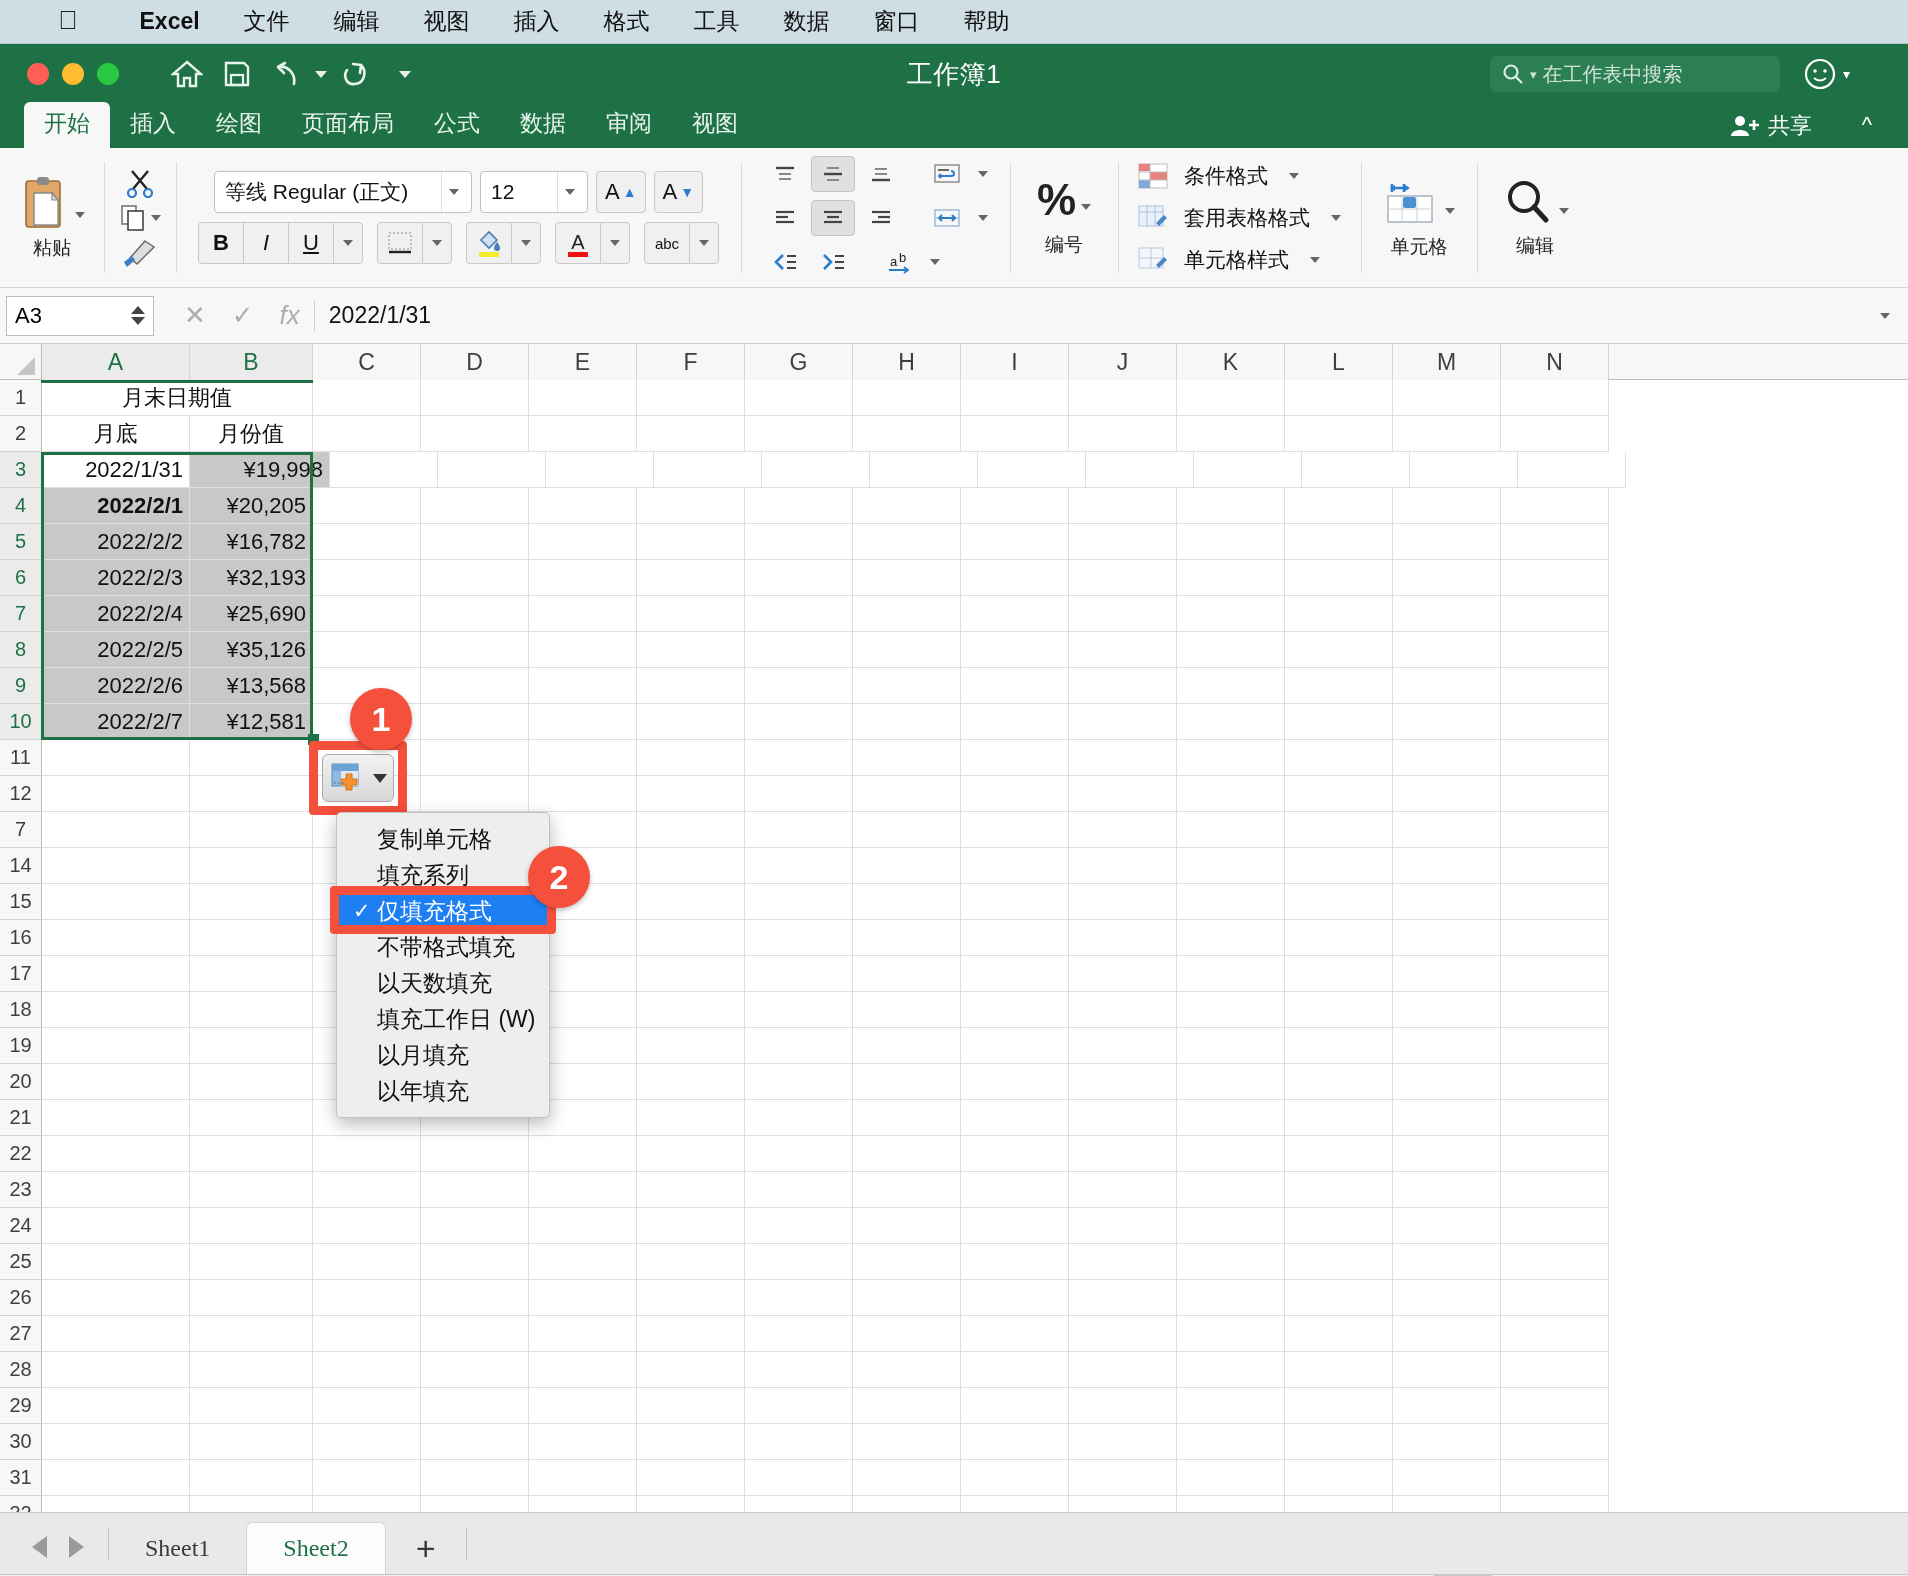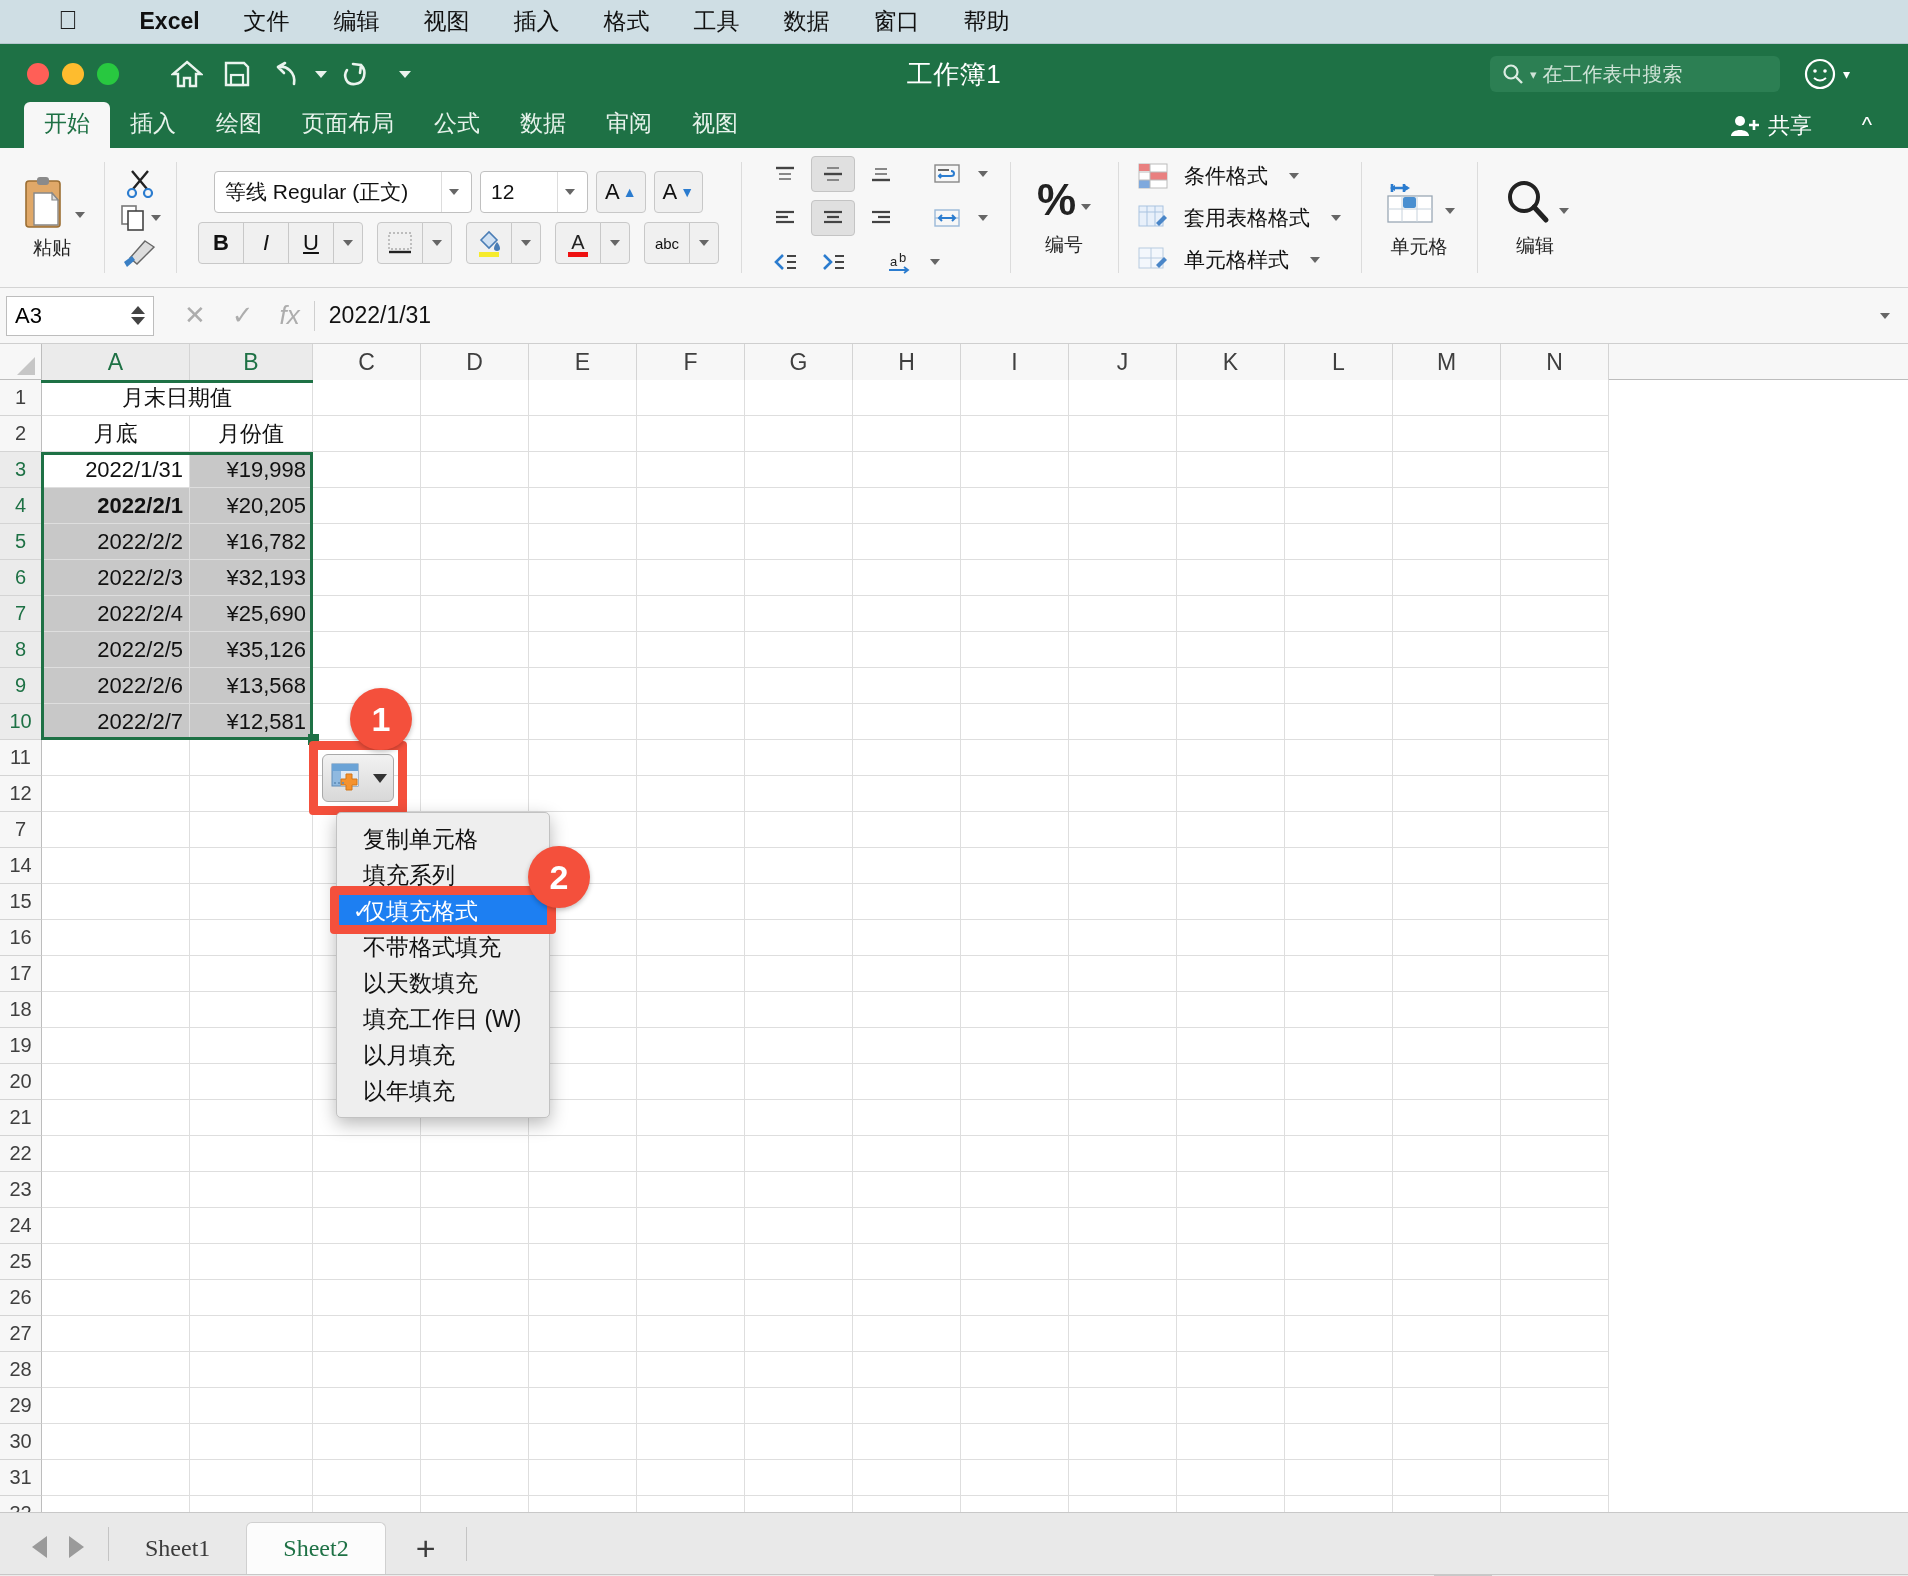--- a/index.html
+++ b/index.html
@@ -182,21 +182,21 @@
     position:absolute; width:62px; height:62px; border-radius:50%; background:#f4503c;
     color:#fff; font-size:34px; font-weight:bold; display:flex; align-items:center; justify-content:center;
     box-shadow:0 2px 5px rgba(0,0,0,.25);
   }
 
   
   #ctxmenu {
     position:absolute; width:214px; background:#eeeeee; border:1px solid #c2c2c2;
     border-radius:5px; box-shadow:0 6px 18px rgba(0,0,0,.28); padding:8px 0;
   }
-  .mitem { height:36px; display:flex; align-items:center; font-size:23px; color:#111; padding-left:26px; position:relative; white-space:nowrap;}
+  .mitem { height:36px; display:flex; align-items:center; font-size:23px; color:#111; padding-left:40px; position:relative; white-space:nowrap;}
   .mitem.sel { background:#1d7ff2; color:#fff; }
   .mitem .chk { position:absolute; left:16px; font-size:21px; }
 
   
   #sheettabs {
     height:62px; background:#e9e9e9; display:flex; align-items:flex-end;
     border-top:1px solid #c8c8c8; padding-left:22px;
   }
   .navarrows { display:flex; gap:22px; align-items:center; height:54px; padding:0 24px 0 10px; }
   .navarrow { width:0;height:0; }
@@ -710,21 +710,21 @@
           <div class="gcell" style="width: 108px;"></div>
           <div class="gcell" style="width: 108px;"></div>
           <div class="gcell" style="width: 108px;"></div>
           <div class="gcell" style="width: 108px;"></div>
           <div class="gcell" style="width: 108px;"></div>
           <div class="gcell" style="width: 108px;"></div>
           <div class="gcell" style="width: 108px;"></div>
         </div>
         <div class="grow">
           <div class="gcell num" style="width: 148px;">2022/1/31</div>
-          <div class="gcell num sel" style="width: 123px;">¥19,998</div>
+          <div class="gcell num sel" style="width: 140px;">¥19,998</div>
           <div class="gcell" style="width: 108px;"></div>
           <div class="gcell" style="width: 108px;"></div>
           <div class="gcell" style="width: 108px;"></div>
           <div class="gcell" style="width: 108px;"></div>
           <div class="gcell" style="width: 108px;"></div>
           <div class="gcell" style="width: 108px;"></div>
           <div class="gcell" style="width: 108px;"></div>
           <div class="gcell" style="width: 108px;"></div>
           <div class="gcell" style="width: 108px;"></div>
           <div class="gcell" style="width: 108px;"></div>

